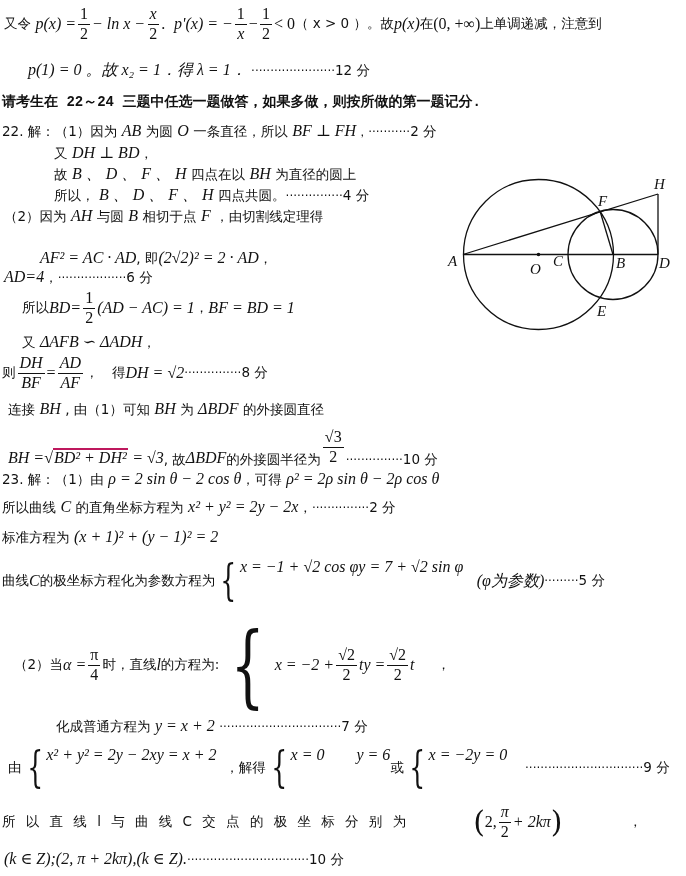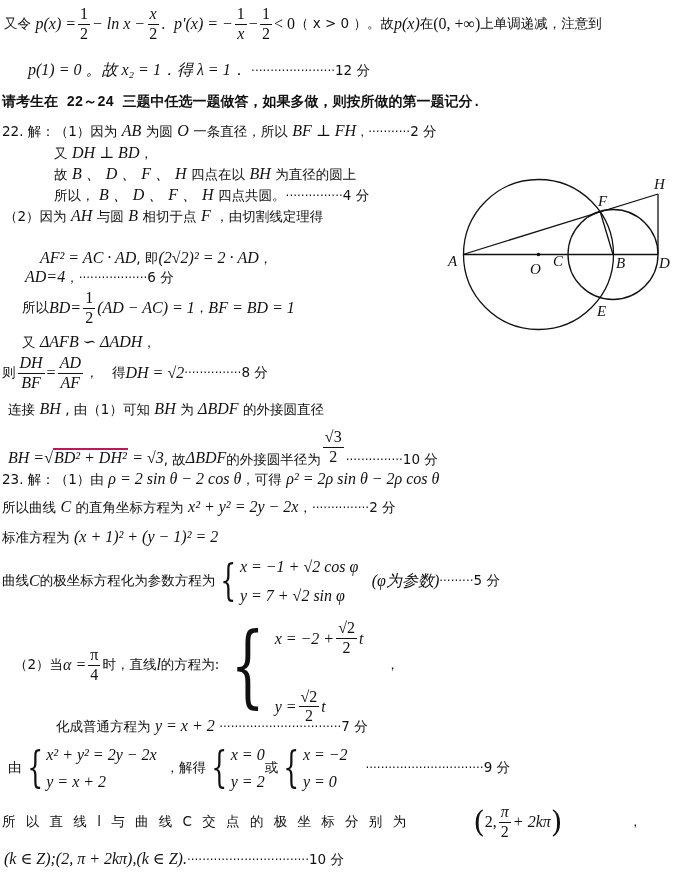--- a/index.html
+++ b/index.html
@@ -9,21 +9,21 @@
   .m { font-family:"Liberation Serif","DejaVu Serif",serif; font-style:italic; font-size:16px; }
   .r { font-family:"Liberation Serif","DejaVu Serif",serif; font-style:normal; font-size:16px; }
   .cn { font-family:"DejaVu Sans","Liberation Sans",sans-serif; font-size:13.5px; }
   .bold { font-weight:bold; }
   .frac { display:inline-flex; flex-direction:column; align-items:center; vertical-align:middle; margin:0 2px; }
   .frac .num { border-bottom:1px solid #111; padding:0 2px 1px; line-height:1.05; }
   .frac .den { padding:1px 2px 0; line-height:1.05; }
   .dots { letter-spacing:0px; font-size:12px; font-family:"DejaVu Sans",sans-serif; }
   .brace-sys { display:inline-flex; align-items:center; vertical-align:middle; }
   .brace { font-size:42px; line-height:1; font-family:"DejaVu Serif",serif; transform:scaleX(0.6); margin-right:-2px; }
-  .sys { display:inline-flex; flex-direction:column; justify-content:space-between; }
+  .sys { display:inline-flex; flex-direction:row; justify-content:space-between; }
   .sys span { line-height:1.2; }
   .sqrt { border-top:2px solid #be185d; padding:0 1px; }
   .big-paren { font-size:30px; vertical-align:middle; font-family:"DejaVu Serif",serif; font-weight:lighter; }
   svg text { font-family:"Liberation Serif",serif; font-style:italic; font-size:15px; fill:#111; }
 </style>
 </head>
 <body>
 
 <div class="ln" style="left:4px;top:4px;height:40px;display:flex;align-items:center;">
   <span class="cn">又令</span>&nbsp;
@@ -92,21 +92,21 @@
   <span class="m">AH</span>
   <span class="cn">与圆</span>
   <span class="m">B</span>
   <span class="cn">相切于点</span>
   <span class="m">F</span>
   <span class="cn">，由切割线定理得</span>
 </div>
 <div class="ln" style="left:40px;top:238px;margin-top:12px;">
   <span class="m">AF² = AC · AD</span><span class="cn">, 即</span><span class="m">(2√2)² = 2 · AD</span><span class="cn">，</span>
 </div>
-<div class="ln" style="left:4px;top:269px;margin-left:21px;">
+<div class="ln" style="left:4px;top:269px;">
   <span class="m">AD=4</span><span class="cn">，</span><span class="dots">··················</span><span class="cn">6 分</span>
 </div>
 <div class="ln" style="left:22px;top:288px;height:40px;display:flex;align-items:center;">
   <span class="cn">所以</span>
   <span class="m">BD=</span>
   <span class="frac r">
       <span class="num">1</span>
       <span class="den">2</span>
     </span>
   <span class="m">(AD − AC) = 1</span>
@@ -206,21 +206,21 @@
   <span class="m">α =</span>
   <span class="frac r">
       <span class="num">π</span>
       <span class="den">4</span>
     </span>
   <span class="cn">时，直线</span>
   <span class="m">l</span>
   <span class="cn">的方程为:</span>
   <span class="brace-sys">
       <span class="brace" style="font-size:90px;">{</span>
-    <span class="sys m" style="height:90px;gap:32px;">
+    <span class="sys m" style="height:90px;">
       <span style="display:flex;align-items:center;">
           <span>x = −2 +</span>
           <span class="frac r">
             <span class="num">√2</span>
             <span class="den">2</span>
           </span>
           <span>t</span>
         </span>
       <span style="display:flex;align-items:center;">
           <span>y =</span>
@@ -244,23 +244,23 @@
   <span class="brace-sys">
       <span class="brace">{</span>
       <span class="sys m" style="height:46px;">
         <span>x² + y² = 2y − 2x</span>
         <span>y = x + 2</span>
       </span>
     </span>
   &nbsp;&nbsp;<span class="cn">，解得</span>
   <span class="brace-sys">
       <span class="brace">{</span>
-      <span class="sys m" style="height:46px;">
+      <span class="sys m" style="height:46px;gap:32px;">
         <span>x = 0</span>
-        <span>y = 2</span>
+        <span>y = 6</span>
       </span>
     </span>
   <span class="cn">或</span>
   <span class="brace-sys">
       <span class="brace">{</span>
       <span class="sys m" style="height:46px;">
         <span>x = −2</span>
         <span>y = 0</span>
       </span>
     </span>

